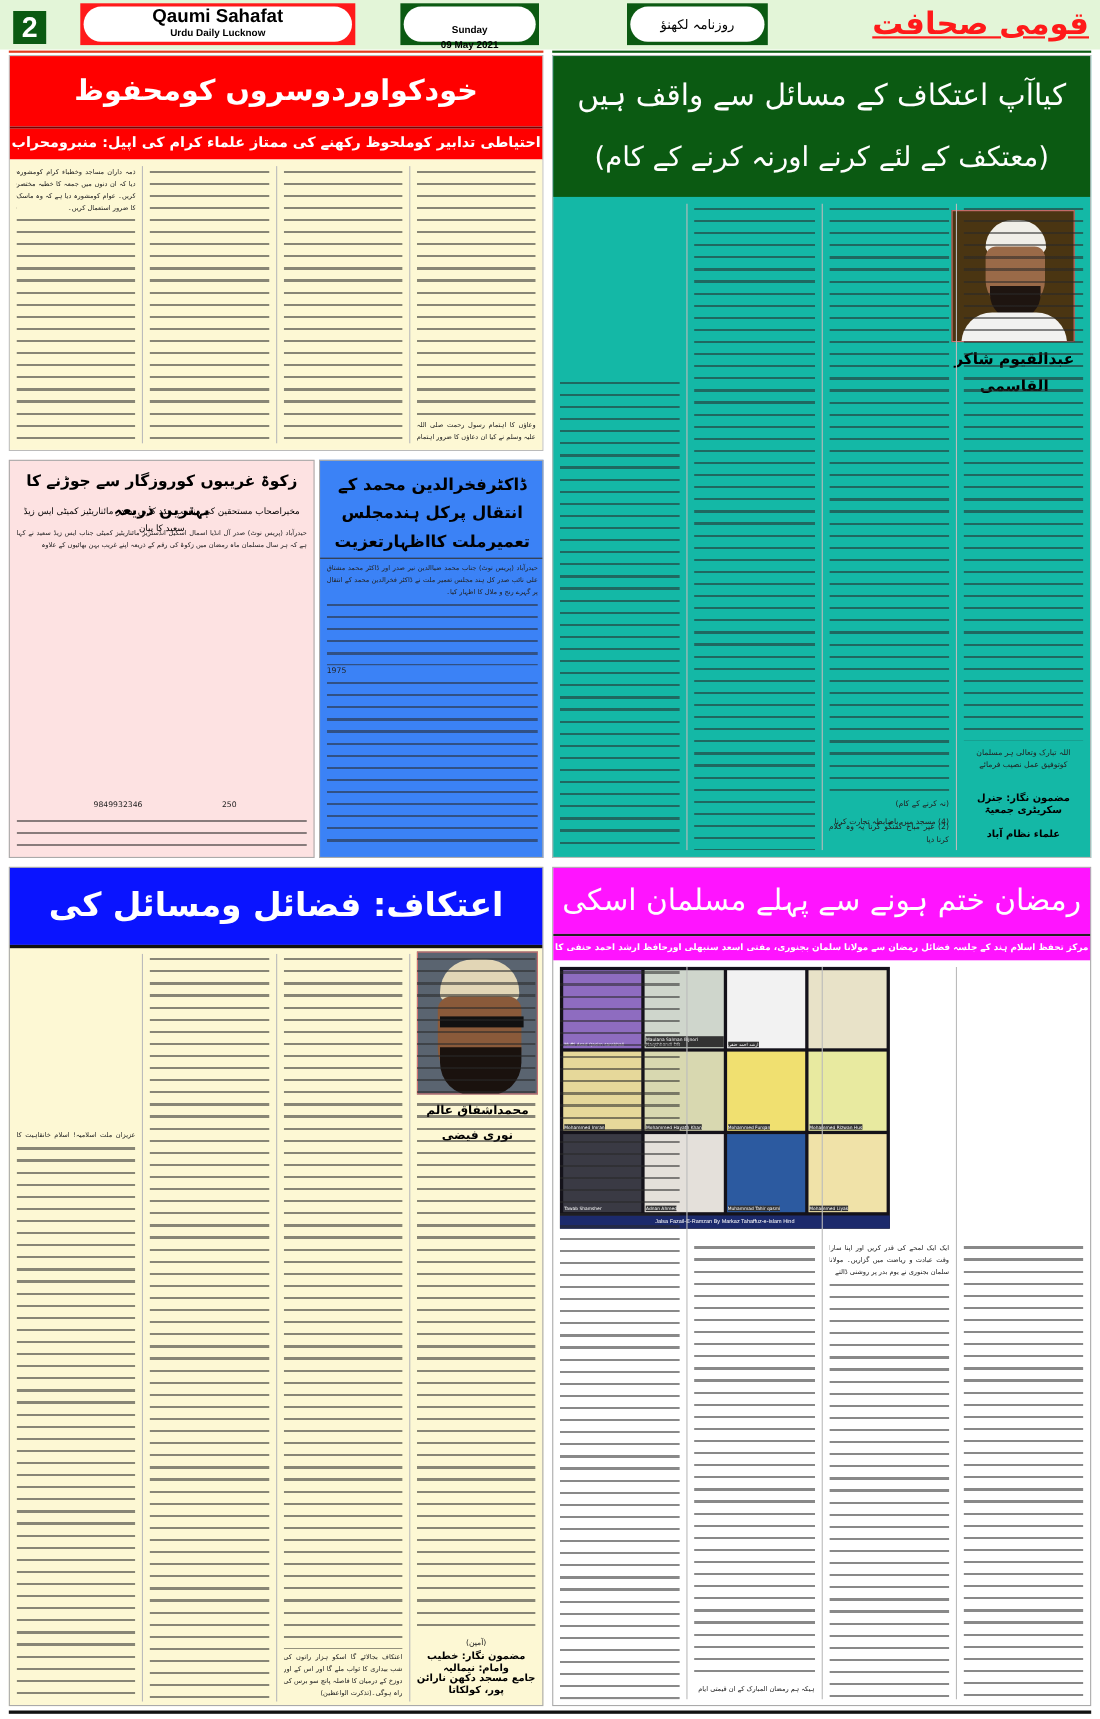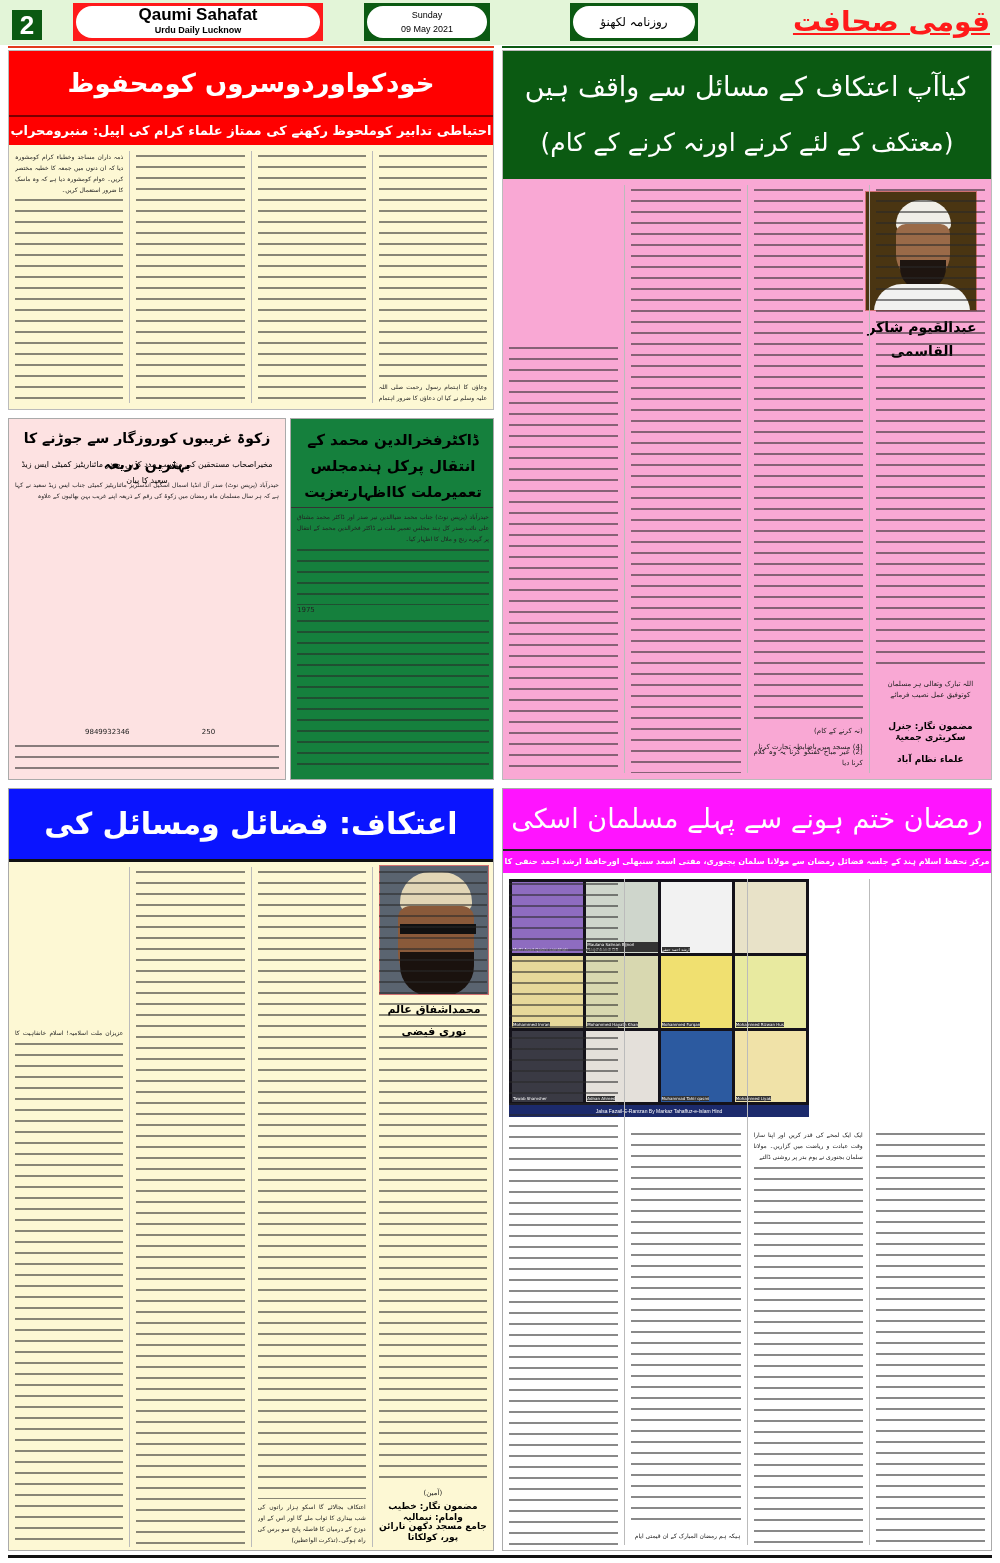--- a/index.html
+++ b/index.html
@@ -6,21 +6,21 @@
   body { width: 1000px; height: 1563px; background: #ffffff; font-family: "DejaVu Sans", sans-serif; position: relative; overflow: hidden; }
   .abs { position: absolute; }
   
   .masthead { left: 0; top: 0; width: 1000px; height: 45px; background: #e3f5d8; }
   .page-num { left: 12px; top: 10px; width: 30px; height: 30px; background: #0b5a12; color: #fff; font-family: "Liberation Sans", sans-serif; font-weight: bold; font-size: 26px; text-align: center; line-height: 30px; }
   .title-box { left: 73px; top: 3px; width: 250px; height: 38px; background: #ff1a1a; padding: 3px; }
   .title-inner { width: 100%; height: 100%; background: #fff; border-radius: 16px; text-align: center; font-family: "Liberation Sans", sans-serif; }
   .title-inner .t1 { font-size: 17px; font-weight: bold; line-height: 18px; color: #000; }
   .title-inner .t2 { font-size: 9px; font-weight: bold; line-height: 12px; color: #000; }
   .date-box { left: 364px; top: 3px; width: 126px; height: 38px; background: #0b5a12; padding: 3px; }
-  .date-inner { width: 100%; height: 100%; background: #fff; border-radius: 16px; text-align: center; font-family: "Liberation Sans", sans-serif; font-size: 9px; font-weight: normal; line-height: 14px; padding-top: 2px; color: #000; }
+  .date-inner { width: 100%; height: 100%; background: #fff; border-radius: 16px; text-align: center; font-family: "Liberation Sans", sans-serif; font-size: 9px; font-weight: bold; line-height: 14px; padding-top: 14px; color: #000; }
   .roz-box { left: 570px; top: 3px; width: 128px; height: 38px; background: #0b5a12; padding: 3px; }
   .roz-inner { width: 100%; height: 100%; background: #fff; border-radius: 16px; text-align: center; font-family: "DejaVu Serif", serif; font-size: 12px; line-height: 32px; direction: rtl; color: #000; }
   .urdu-logo { left: 760px; top: 2px; width: 230px; height: 40px; color: #ff1a1a; font-family: "DejaVu Sans", sans-serif; font-weight: bold; font-size: 28px; text-align: right; direction: rtl; line-height: 40px; text-decoration: underline; }
   .rule-red { left: 8px; top: 46px; width: 486px; height: 2px; background: #e23a1e; }
   .rule-green { left: 502px; top: 46px; width: 490px; height: 2px; background: #0b5a12; }
 
   .headline { color: #fff; direction: rtl; text-align: center; font-family: "DejaVu Sans", sans-serif; overflow: hidden; }
   .body-text { direction: rtl; text-align: justify; font-family: "DejaVu Sans", sans-serif; font-size: 6px; line-height: 11px; color: #222; overflow: hidden; }
   .cols { display: flex; flex-direction: row-reverse; gap: 6px; height: 100%; }
   .col { flex: 1; overflow: hidden; position: relative; }
@@ -73,21 +73,21 @@
         </div>
       <div class="col-sep"></div>
       <div class="col">
           <div class="lines" style="bottom:20px;"></div>
           <div style="position:absolute; bottom:0; left:0; right:0; height:22px; background:#fdf8d4;">وعاؤں کا اہتمام رسول رحمت صلی اللہ علیہ وسلم نے کیا ان دعاؤں کا ضرور اہتمام کریں۔</div>
         </div>
     </div>
   </div>
 </div>
 
-<div class="abs" style="left:502px; top:50px; width:490px; height:730px; border:1px solid #bbb; background:#f9a8d4;">
+<div class="abs" style="left:502px; top:50px; width:490px; height:730px; border:1px solid #bbb; background:#14b8a6;">
   <div class="headline" style="position:absolute; left:0; top:0; width:488px; height:128px; background:#0b5a12; padding-top:8px;">
     <div style="font-size:27px; line-height:56px;">کیاآپ اعتکاف کے مسائل سے واقف ہیں</div>
     <div style="font-size:25px; line-height:56px;">(معتکف کے لئے کرنے اورنہ کرنے کے کام)</div>
   </div>
   <div class="photo" style="position:absolute; right:14px; top:140px; width:112px; height:120px; background:#4a3512; border:1px solid #d07070;">
     <div style="position:absolute; left:30px; top:8px; width:55px; height:30px; background:#f0eee8; border-radius:28px 28px 6px 6px;"></div>
     <div style="position:absolute; left:30px; top:32px; width:54px; height:58px; background:#9a6a48; border-radius:10px 10px 28px 28px;"></div>
     <div style="position:absolute; left:34px; top:68px; width:46px; height:30px; background:#1e1510; border-radius:0 0 22px 22px;"></div>
     <div style="position:absolute; left:8px; top:92px; width:96px; height:28px; background:#f2f2f0; border-radius:40px 40px 0 0;"></div>
   </div>
@@ -134,21 +134,21 @@
       <span style="margin-left:70px;">250</span>
     </div>
     <div style="position:absolute; left:0; right:0; top:262px; height:30px;">
         <div class="col" style="height:30px;">
           <div class="lines"></div>
         </div>
       </div>
   </div>
 </div>
 
-<div class="abs" style="left:290px; top:418px; width:204px; height:362px; border:1px solid #aaa; background:#15803d;">
+<div class="abs" style="left:290px; top:418px; width:204px; height:362px; border:1px solid #aaa; background:#3b82f6;">
   <div class="byline" style="position:absolute; left:4px; top:8px; width:196px; font-size:15px; line-height:26px;">ڈاکٹرفخرالدین محمد کے انتقال پرکل ہندمجلس تعمیرملت کااظہارتعزیت</div>
   <div style="position:absolute; left:0; top:88px; width:202px; height:1px; background:#333;"></div>
   <div class="body-text" style="position:absolute; left:6px; top:92px; width:192px; height:264px;">
     <div style="height:34px; overflow:hidden;">حیدرآباد (پریس نوٹ) جناب محمد ضیاالدین نیر صدر اور ڈاکٹر محمد مشتاق علی نائب صدر کل ہند مجلس تعمیر ملت نے ڈاکٹر فخرالدین محمد کے انتقال پر گہرے رنج و ملال کا اظہار کیا۔</div>
     <div style="position:relative; height:60px;">
         <div class="col" style="height:60px;">
           <div class="lines"></div>
         </div>
       </div>
     <div style="direction:ltr; text-align:left; font-size:7px;">1975</div>

